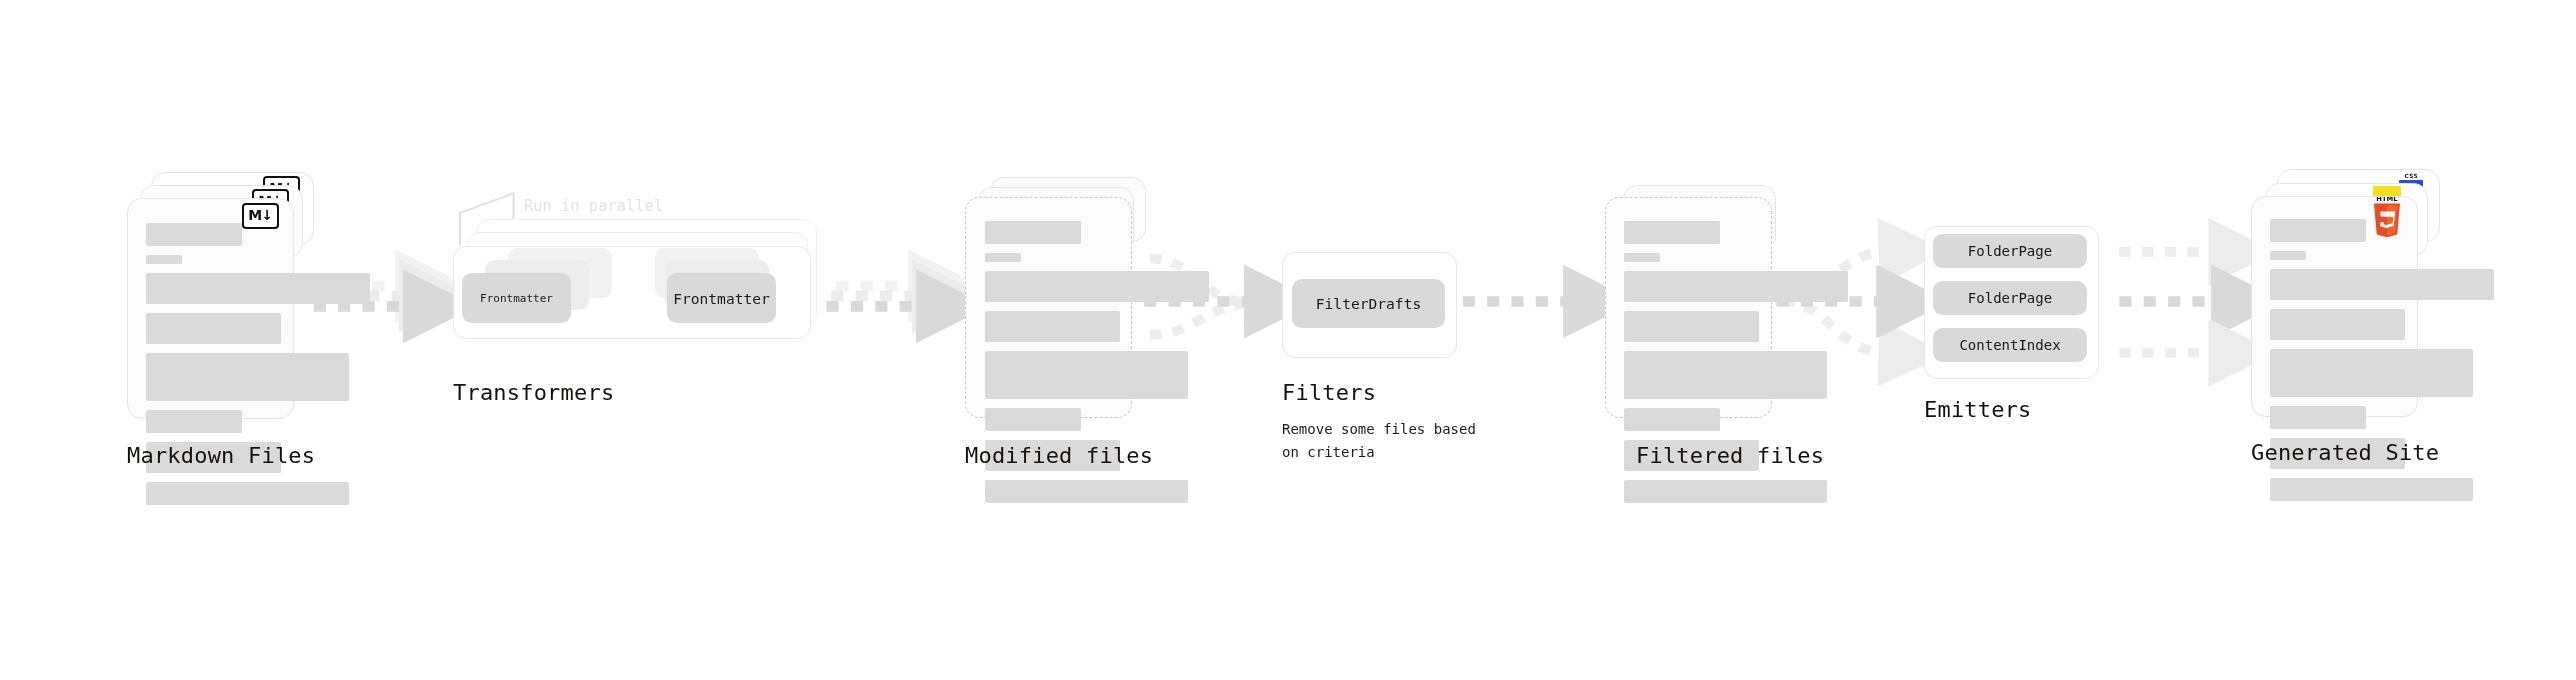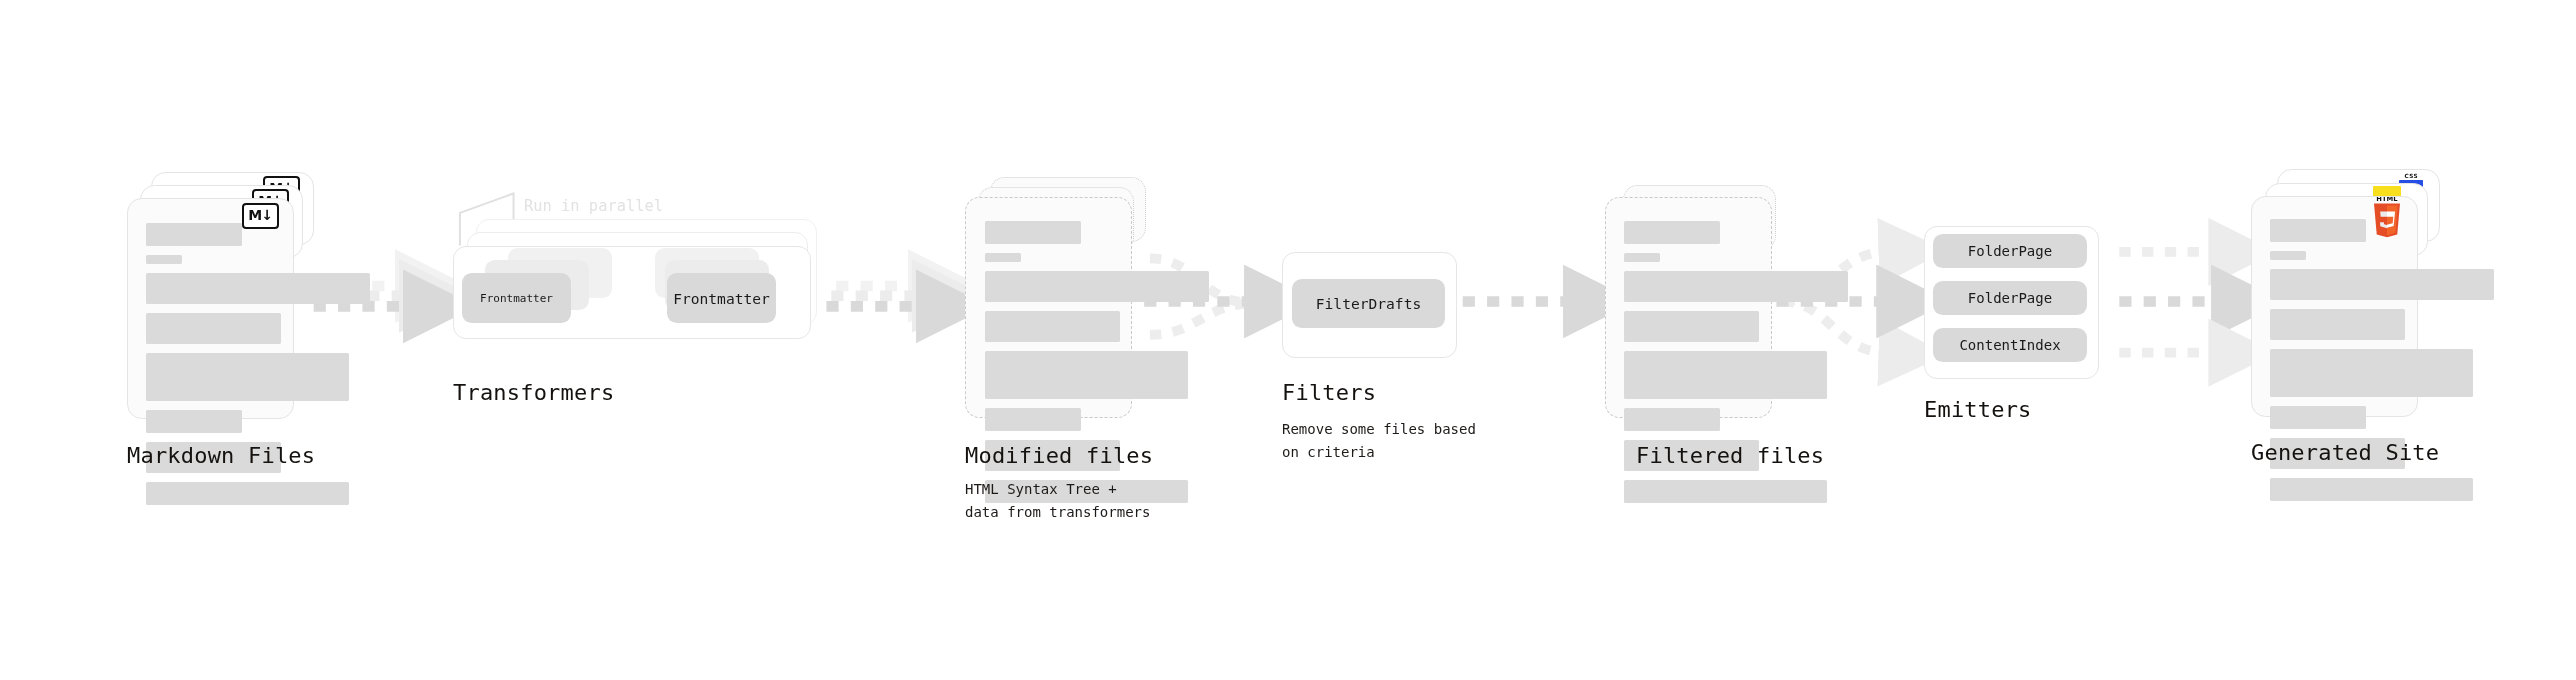--- a/index.html
+++ b/index.html
@@ -198,22 +198,20 @@
         <div class="bar" style="width: 36px; height: 9px;"></div>
         <div class="bar" style="width: 224px; height: 31px;"></div>
         <div class="bar" style="width: 135px; height: 31px;"></div>
         <div class="bar" style="width: 203px; height: 48px;"></div>
         <div class="bar" style="width: 96px; height: 23px;"></div>
         <div class="bar" style="width: 135px; height: 31px;"></div>
         <div class="bar" style="width: 203px; height: 23px;"></div>
       </div>
   </div>
   <div class="title" style="left:965px;top:443px;">Modified files</div>
-  <div class="sub" style="left:965px;top:478px;">HTML Syntax Tree +
-data from transformers</div>
 
   <div class="node">
     <div class="groupbox" style="left:1282px;top:252px;width:175px;height:106px;"></div>
     <div class="chip" style="left:1292px;top:279px;width:153px;height:49px;font-size:14.6px;">
       <span>FilterDrafts</span>
     </div>
   </div>
   <div class="title" style="left:1282px;top:380px;">Filters</div>
   <div class="sub" style="left:1282px;top:418px;">Remove some files based
 on criteria</div>

